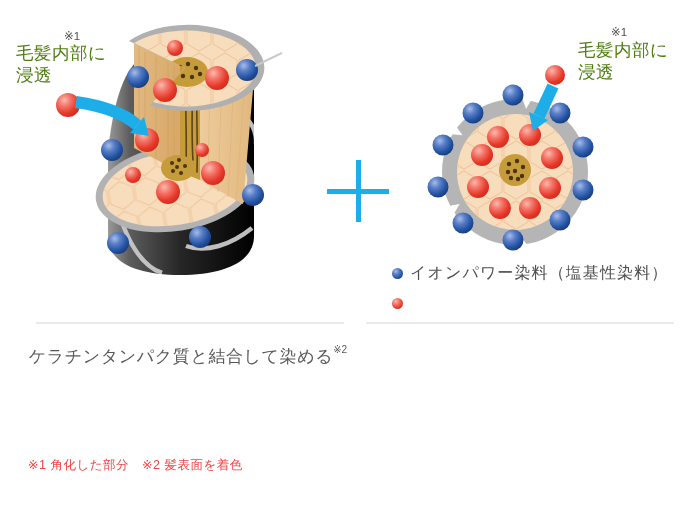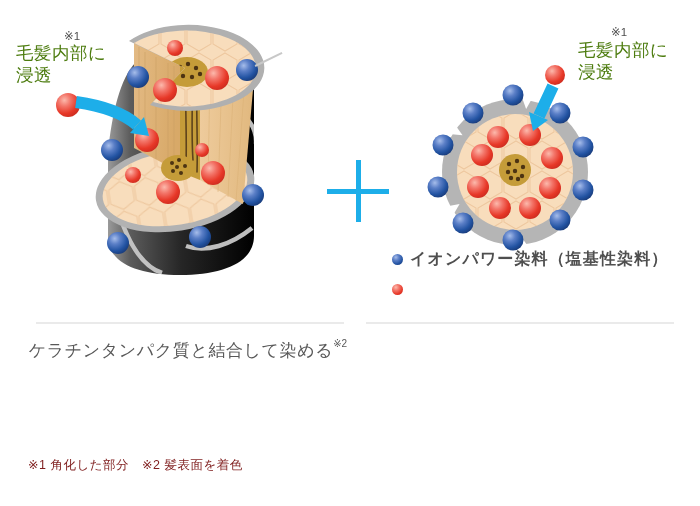--- a/index.html
+++ b/index.html
@@ -9,37 +9,37 @@
   
   .note-mark{position:absolute;font-size:11.5px;color:var(--text-gray,#4f4f4f);}
   .lbl{position:absolute;font-size:17.5px;line-height:22px;letter-spacing:.5px;color:#4d7c0f;}
   .lbl div{white-space:nowrap;}
   .connector{position:absolute;height:1.6px;background:#c8c8c8;transform-origin:0 50%;}
   
   .plus{position:absolute;left:327px;top:160px;width:62px;height:62px;}
   .plus .h{position:absolute;left:0;top:28.5px;width:62px;height:5px;background:var(--accent-cyan,#1daee9);}
   .plus .v{position:absolute;left:28.5px;top:0;width:5px;height:62px;background:var(--accent-cyan,#1daee9);}
   
-  .legend{position:absolute;left:392px;top:244px;font-weight:bold;}
+  .legend{position:absolute;left:392px;top:258px;}
   .legend-row{display:flex;align-items:center;height:30px;font-size:16px;letter-spacing:1.1px;color:#4f4f4f;white-space:nowrap;}
   .dot{width:11px;height:11px;border-radius:50%;margin-right:7px;flex:0 0 auto;}
   .dot-blue{background:radial-gradient(circle at 35% 30%, #a6bdea, #5b7fc7 30%, var(--dye-blue,#2253a2) 65%, #142f66);}
   .dot-red{background:radial-gradient(circle at 35% 30%, #fcb9ac, #f3766a 30%, var(--dye-red,#e73828) 65%, #c0261b);}
   
   .divider{position:absolute;top:322px;height:2px;background:var(--divider-gray,#eaeaea);}
   .divider.left{left:36px;width:308px;}
   .divider.right{left:366px;width:308px;}
   
   .caption{position:absolute;top:334px;text-align:center;font-size:17px;line-height:24px;letter-spacing:.6px;color:#585858;}
-  .caption.left{left:14px;width:348px;}
+  .caption.left{left:14px;width:348px;margin-top:6px;}
   .caption.right{left:382px;width:286px;}
   .caption sup{font-size:10px;letter-spacing:0;position:relative;top:-2px;}
   .caption div{white-space:nowrap;}
   
-  .footnote{position:absolute;left:28px;top:457px;font-size:12.5px;letter-spacing:.5px;color:#7f1d1d;}
+  .footnote{position:absolute;left:28px;top:457px;font-size:12.5px;letter-spacing:.5px;color:#ef4444;}
   svg{display:block;}
 </style>
 </head>
 <body>
 
 <div class="stage">
 
   <svg width="0" height="0" style="position:absolute" aria-hidden="true">
     <defs>
       <radialGradient id="gRed" cx="0.35" cy="0.3" r="0.85">

